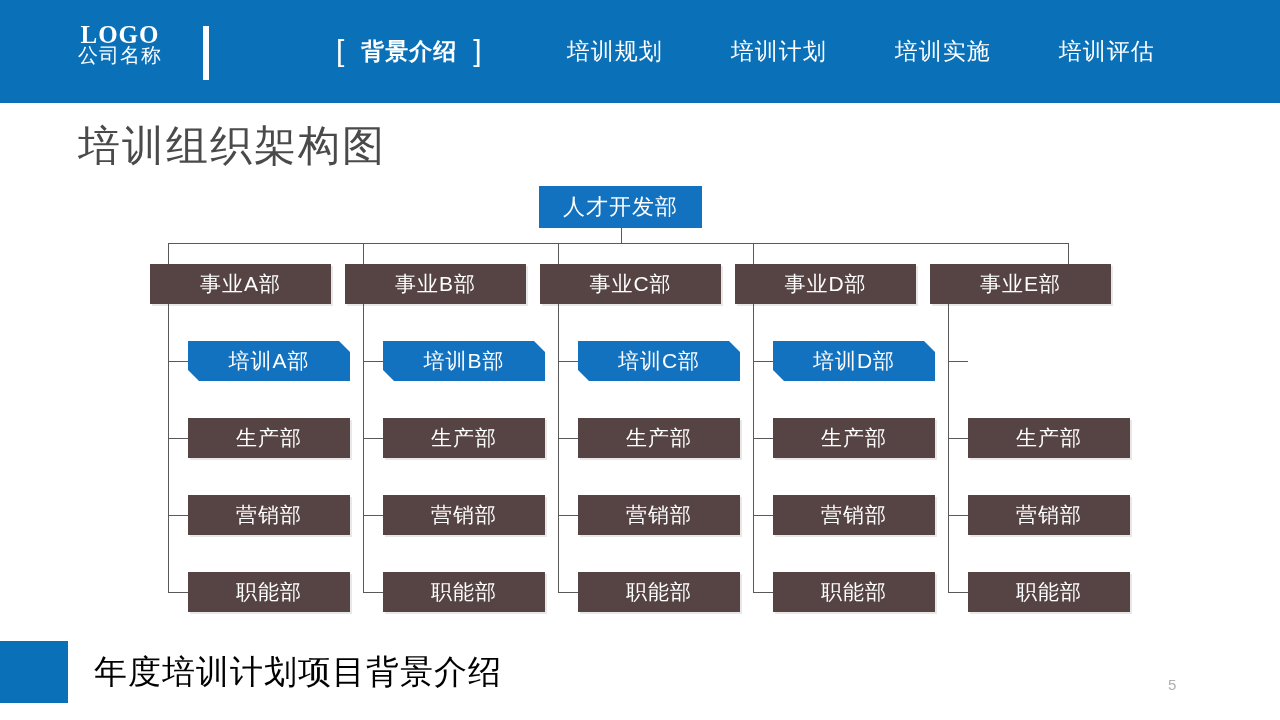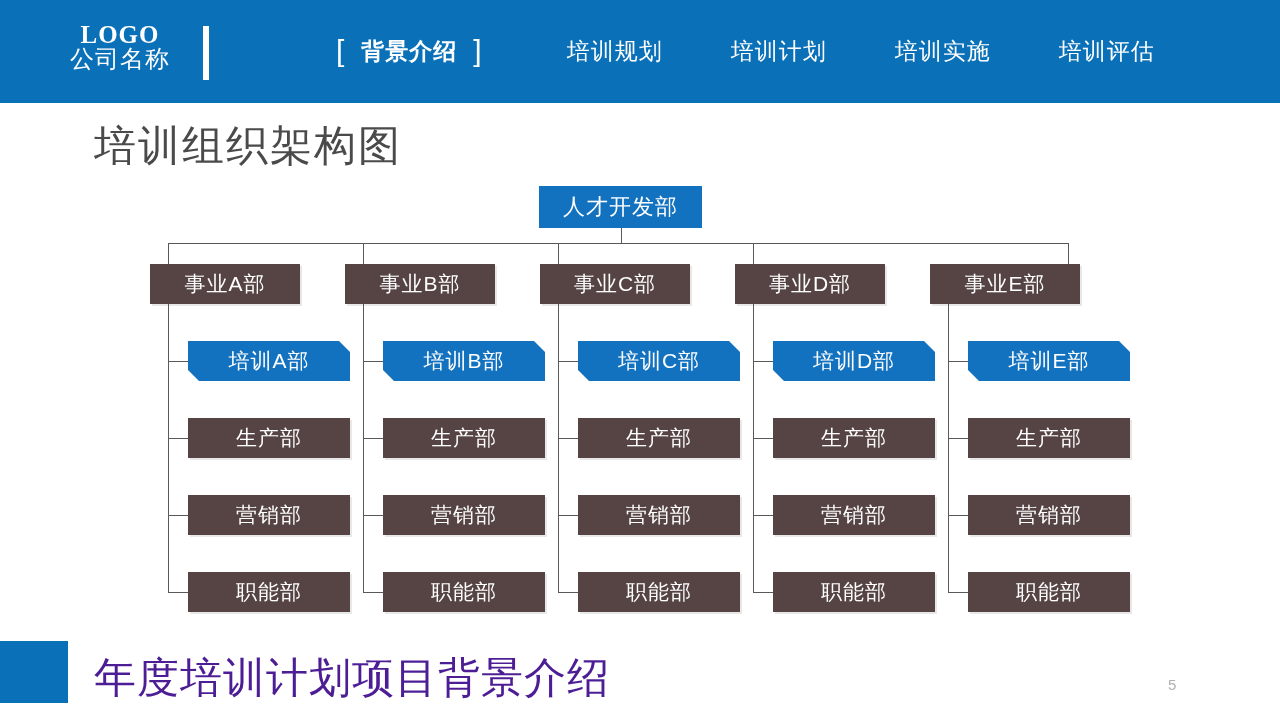--- a/index.html
+++ b/index.html
@@ -43,23 +43,24 @@
   }
   .brand-logo {
     font-family: "Liberation Serif", "DejaVu Serif", serif;
     font-weight: bold;
     font-size: 25px;
     letter-spacing: 1px;
     display: block;
     margin-bottom: 0;
   }
   .brand-name {
-    font-size: 24px;
+    font-size: 20px;
     display: block;
     letter-spacing: 1px;
+    font-family: Liberation Mono, monospace;
   }
   .brand-divider {
     position: absolute;
     left: 203px;
     top: 26px;
     width: 6px;
     height: 54px;
     background: #ffffff;
   }
   .nav {
@@ -88,21 +89,21 @@
     color: #ffffff;
     padding: 0 16px;
     line-height: 1;
     position: relative;
     top: -1px;
   }
 
   
   .page-title {
     position: absolute;
-    left: 94px;
+    left: 78px;
     top: 118px;
     font-size: 42px;
     color: #4a4a4a;
     letter-spacing: 2px;
     white-space: nowrap;
   }
 
   
   .chart {
     position: absolute;
@@ -125,21 +126,21 @@
   .node.root {
     background: #1272bf;
     width: 163px;
     height: 42px;
     left: 539px;
     top: 11px;
     font-size: 22px;
   }
   .node.dept {
     background: #564444;
-    width: 150px;
+    width: 181px;
     height: 40px;
     top: 89px;
     box-shadow: 2px 2px 0 rgba(0,0,0,0.09);
   }
   .node.sub {
     background: #564444;
     width: 162px;
     height: 40px;
     box-shadow: 2px 2px 0 rgba(0,0,0,0.09);
   }
@@ -170,22 +171,22 @@
     left: 0;
     top: 641px;
     width: 68px;
     height: 62px;
     background: #0a71b8;
   }
   .footer-text {
     position: absolute;
     left: 94px;
     top: 650px;
-    font-size: 42px;
-    color: #4c1d95;
+    font-size: 33px;
+    color: #000000;
     letter-spacing: 1px;
     white-space: nowrap;
   }
   .page-number {
     position: absolute;
     left: 1168px;
     top: 676px;
     font-size: 15px;
     color: #b0b0b0;
   }
@@ -273,21 +274,20 @@
       <div class="line-h" style="left: 753px; top: 263px; width: 20px;"></div>
       <div class="node sub" style="left: 773px; top: 243px;">生产部</div>
       <div class="line-h" style="left: 753px; top: 340px; width: 20px;"></div>
       <div class="node sub" style="left: 773px; top: 320px;">营销部</div>
       <div class="line-h" style="left: 753px; top: 417px; width: 20px;"></div>
       <div class="node sub" style="left: 773px; top: 397px;">职能部</div>
       <div class="line-v" style="left: 1068px; top: 68px; height: 21px;"></div>
       <div class="node dept" style="left: 930px;">事业E部</div>
       <div class="line-v" style="left: 948px; top: 129px; height: 288px;"></div>
       <div class="line-h" style="left: 948px; top: 186px; width: 20px;"></div>
-      <div class="node sub highlight" style="left: 968px; top: 166px;">培训E部</div>
       <div class="line-h" style="left: 948px; top: 263px; width: 20px;"></div>
       <div class="node sub" style="left: 968px; top: 243px;">生产部</div>
       <div class="line-h" style="left: 948px; top: 340px; width: 20px;"></div>
       <div class="node sub" style="left: 968px; top: 320px;">营销部</div>
       <div class="line-h" style="left: 948px; top: 417px; width: 20px;"></div>
       <div class="node sub" style="left: 968px; top: 397px;">职能部</div>
     </div>
 
   <div class="footer-tab"></div>
   <div class="footer-text">年度培训计划项目背景介绍</div>

